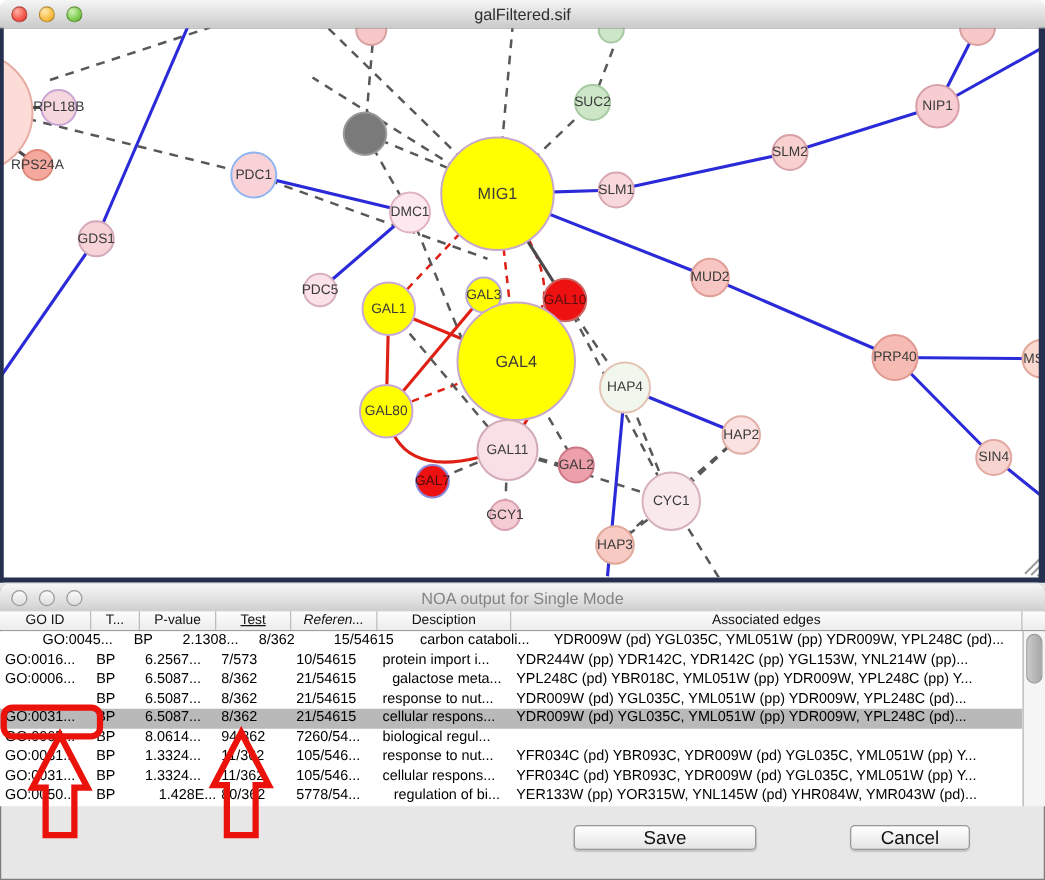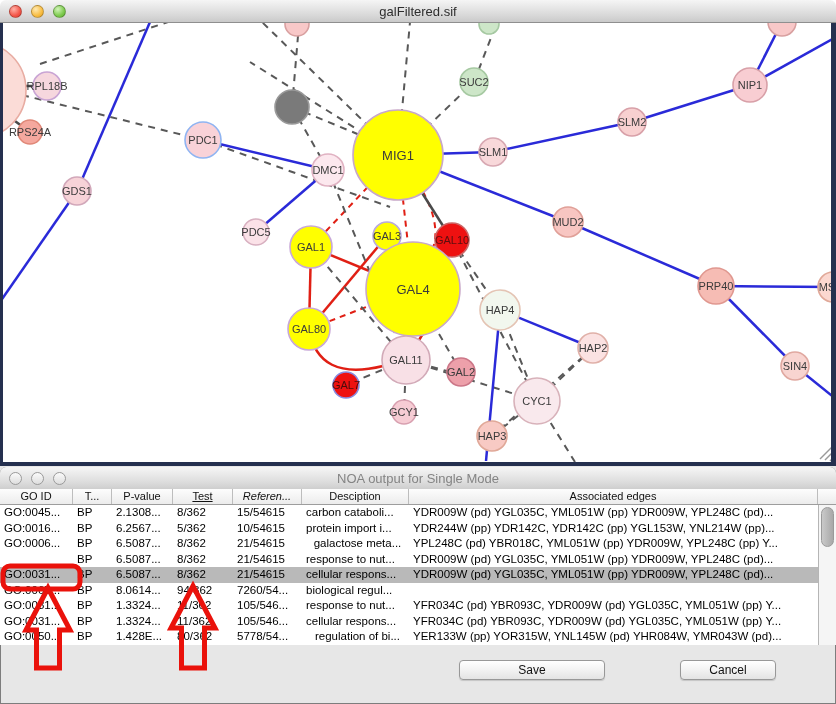--- a/index.html
+++ b/index.html
@@ -32,21 +32,21 @@
     background:linear-gradient(#fdfdfd,#ececec);border-bottom:1px solid #9d9d9d;box-sizing:border-box;}
   .tbl-header .hc{font-size:11px;color:#111;text-align:center;line-height:15px;border-right:1px solid #bdbdbd;box-sizing:border-box;overflow:hidden;white-space:nowrap;}
   .tbl-body{position:absolute;left:0;top:38px;width:818px;height:140px;background:#fff;overflow:hidden;}
   .trow{display:flex;height:15.5px;line-height:15.5px;font-size:11.5px;color:#000;white-space:nowrap;}
   .trow.sel{background:#b9b9b9;}
   .trow .tc{overflow:hidden;box-sizing:border-box;padding-left:4px;flex-shrink:0;}
   .vscroll{position:absolute;left:818px;top:38px;width:18px;height:140px;background:#f5f5f5;border-left:1px solid #b5b5b5;box-sizing:border-box;}
   .vthumb{position:absolute;left:2px;top:2px;width:13px;height:40px;border-radius:7px;
     background:linear-gradient(90deg,#c9c9c9,#a8a8a8);border:1px solid #9a9a9a;box-sizing:border-box;}
   .btn{position:absolute;top:193px;height:20px;border:1px solid #989898;border-radius:4px;
-    background:linear-gradient(#ffffff,#f2f2f2 50%,#e4e4e4);font-size:12px;color:#111;
+    background:linear-gradient(#ffffff,#f2f2f2 50%,#e4e4e4);font-size:15px;color:#111;
     font-family:"Liberation Sans",sans-serif;box-shadow:0 1px 1px rgba(0,0,0,.15);}
   .btn.save{left:459px;width:146px;}
   .btn.cancel{left:680px;width:96px;}
   .anno{position:absolute;left:0;top:0;width:836px;height:704px;pointer-events:none;z-index:50;}
 </style>
 </head>
 <body>
 
 <div class="net-win">
   <div class="net-canvas">
@@ -260,33 +260,33 @@
       <div class="hc" style="width: 73px;">GO ID</div>
       <div class="hc" style="width: 39px;">T...</div>
       <div class="hc" style="width: 61px;">P-value</div>
       <div class="hc" style="width: 60px; text-decoration: underline;">Test</div>
       <div class="hc" style="width: 69px; font-style: italic;">Referen...</div>
       <div class="hc" style="width: 107px;">Desciption</div>
       <div class="hc" style="width: 409px;">Associated edges</div>
     </div>
   <div class="tbl-body">
       <div class="trow">
-        <div class="tc" style="width: 73px;">GO:0045...</div>
+        <div class="tc" style="width: 73px; margin-left: 30px;">GO:0045...</div>
         <div class="tc" style="width: 39px;">BP</div>
         <div class="tc" style="width: 61px;">2.1308...</div>
         <div class="tc" style="width: 60px;">8/362</div>
         <div class="tc" style="width: 69px;">15/54615</div>
         <div class="tc" style="width: 107px;">carbon cataboli...</div>
         <div class="tc" style="width: 409px;">YDR009W (pd) YGL035C, YML051W (pp) YDR009W, YPL248C (pd)...</div>
       </div>
       <div class="trow">
         <div class="tc" style="width: 73px;">GO:0016...</div>
         <div class="tc" style="width: 39px;">BP</div>
         <div class="tc" style="width: 61px;">6.2567...</div>
-        <div class="tc" style="width: 60px;">5/362</div>
+        <div class="tc" style="width: 60px;">7/573</div>
         <div class="tc" style="width: 69px;">10/54615</div>
         <div class="tc" style="width: 107px;">protein import i...</div>
         <div class="tc" style="width: 409px;">YDR244W (pp) YDR142C, YDR142C (pp) YGL153W, YNL214W (pp)...</div>
       </div>
       <div class="trow">
         <div class="tc" style="width: 73px;">GO:0006...</div>
         <div class="tc" style="width: 39px;">BP</div>
         <div class="tc" style="width: 61px;">6.5087...</div>
         <div class="tc" style="width: 60px;">8/362</div>
         <div class="tc" style="width: 69px;">21/54615</div>
@@ -333,21 +333,21 @@
         <div class="tc" style="width: 39px;">BP</div>
         <div class="tc" style="width: 61px;">1.3324...</div>
         <div class="tc" style="width: 60px;">11/362</div>
         <div class="tc" style="width: 69px;">105/546...</div>
         <div class="tc" style="width: 107px;">cellular respons...</div>
         <div class="tc" style="width: 409px;">YFR034C (pd) YBR093C, YDR009W (pd) YGL035C, YML051W (pp) Y...</div>
       </div>
       <div class="trow">
         <div class="tc" style="width: 73px;">GO:0050...</div>
         <div class="tc" style="width: 39px;">BP</div>
-        <div class="tc" style="width: 61px;">1.428E...</div>
+        <div class="tc" style="width: 61px; text-align: right;">1.428E...</div>
         <div class="tc" style="width: 60px;">80/362</div>
         <div class="tc" style="width: 69px;">5778/54...</div>
         <div class="tc" style="width: 107px; text-align: center;">regulation of bi...</div>
         <div class="tc" style="width: 409px;">YER133W (pp) YOR315W, YNL145W (pd) YHR084W, YMR043W (pd)...</div>
       </div>
     </div>
   <div class="vscroll">
     <div class="vthumb"></div>
   </div>
   <button class="btn save">Save</button>

